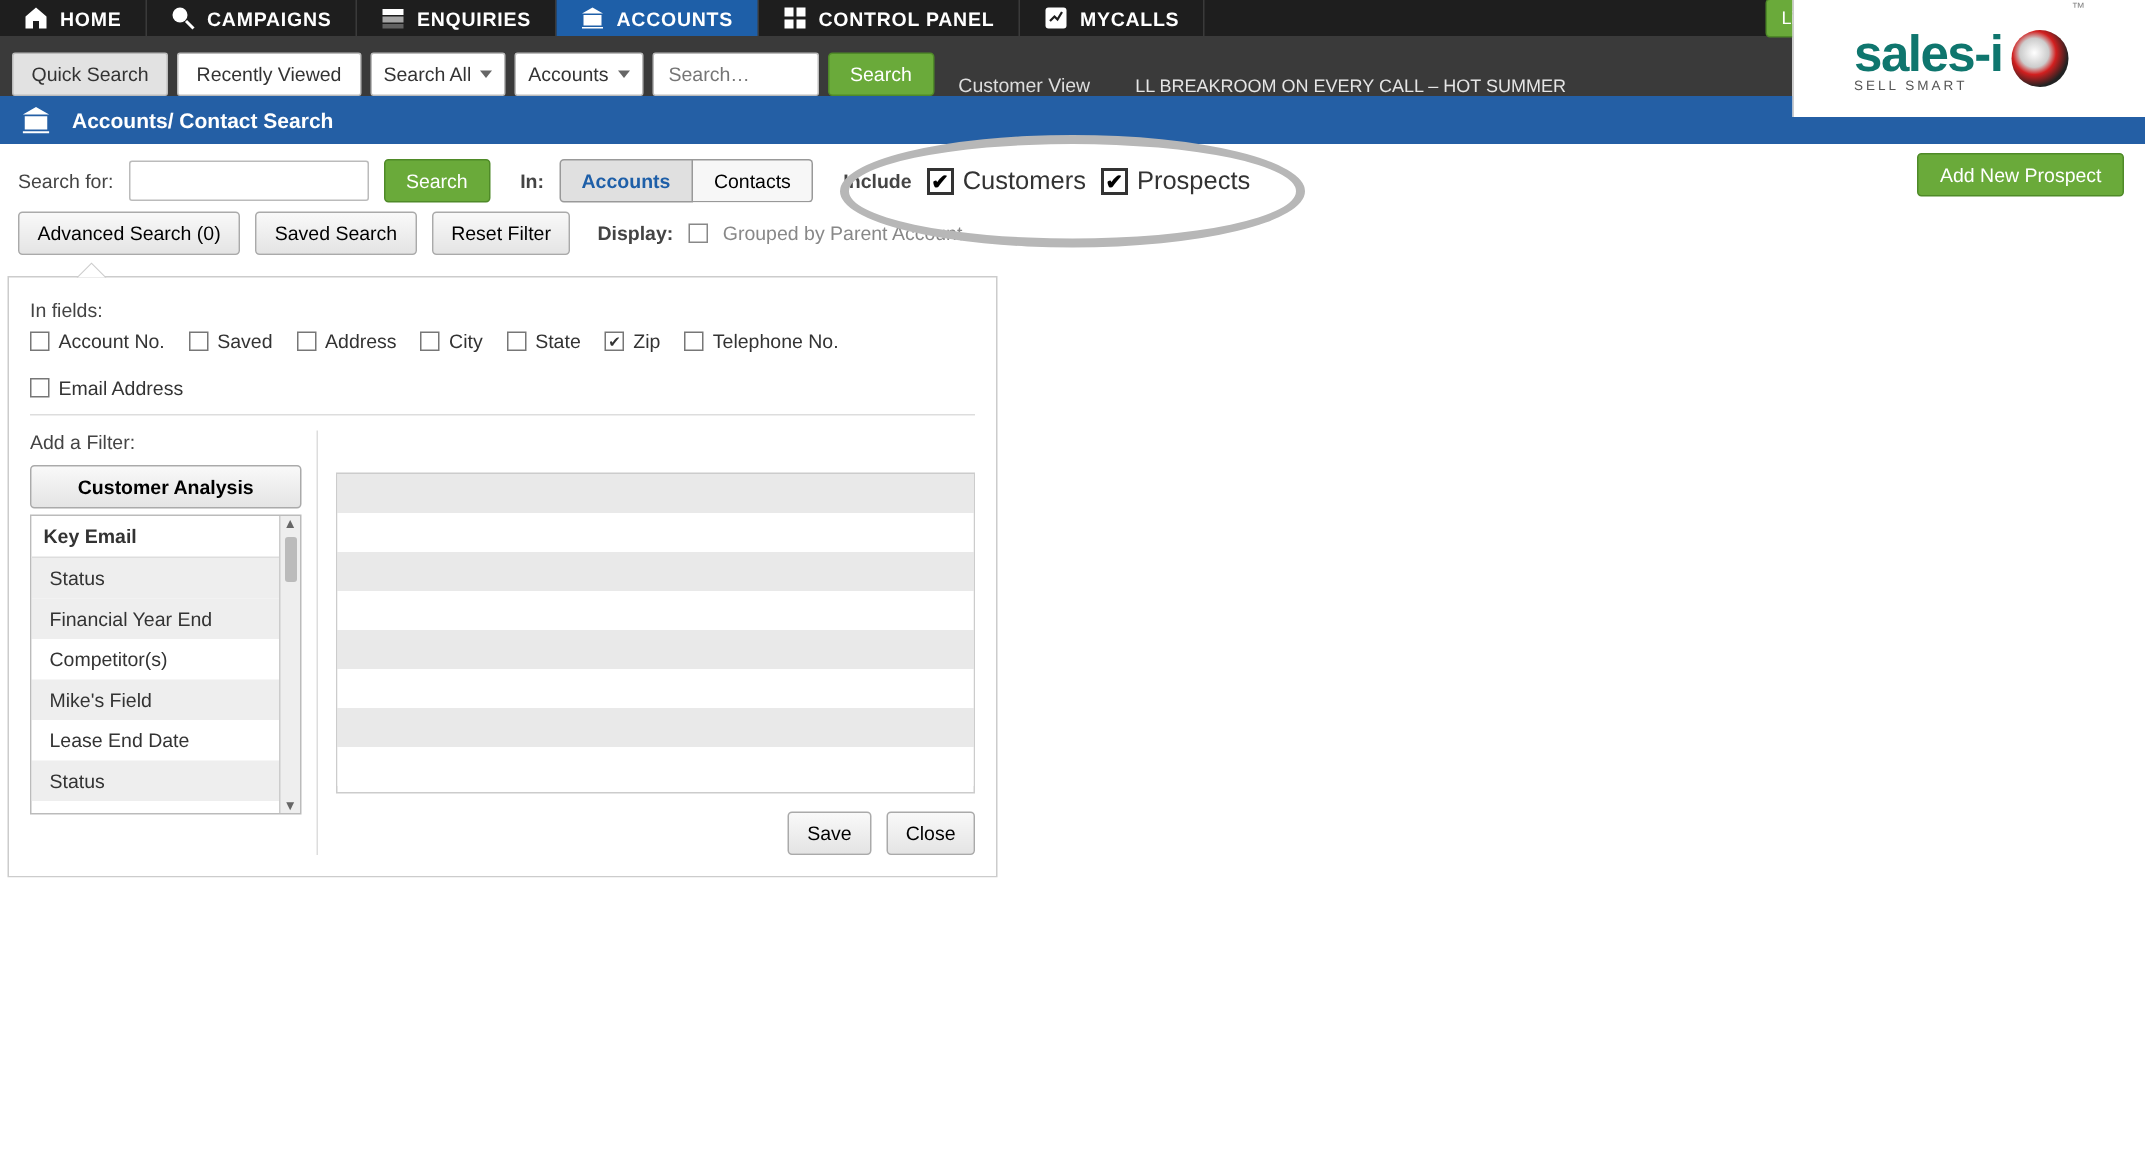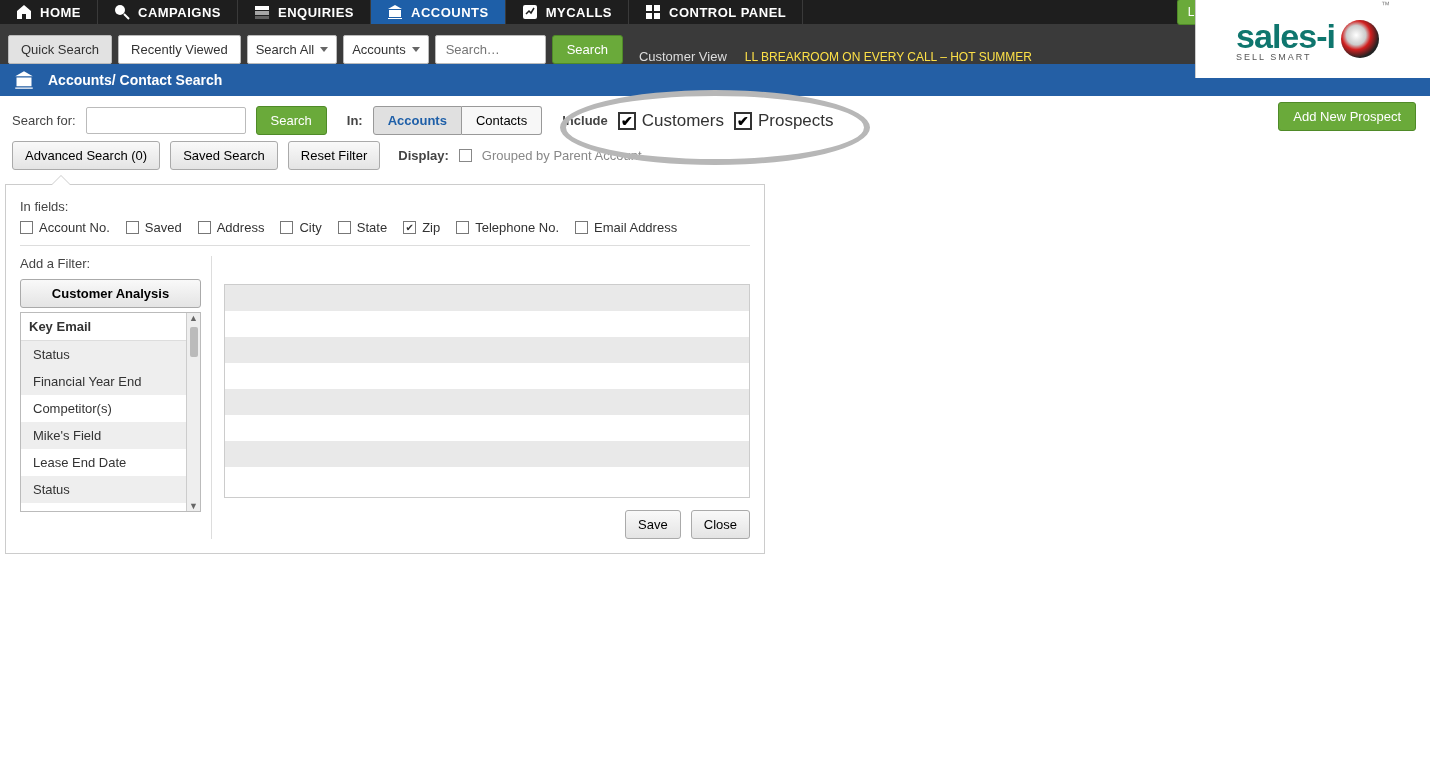--- a/index.html
+++ b/index.html
@@ -29,21 +29,21 @@
 
   
   .secondbar { background: #3a3a3a; height: 40px; display:flex; align-items:flex-end; padding:0 8px; gap:6px; width: calc(100% - 235px);}
   .tabbtn { background:#fff; border:1px solid #bbb; color:#333; font-size:13px; padding:6px 12px; border-radius:2px; cursor:pointer;}
   .tabbtn.selected { background:#e2e2e2; }
   .dropdown-btn { background:#fff; border:1px solid #bbb; padding:6px 8px; border-radius:2px; display:flex;align-items:center;gap:6px; cursor:pointer;}
   .caret { width:0;height:0;border-left:4px solid transparent;border-right:4px solid transparent;border-top:5px solid #666;}
   .search-input { background:#fff; border:1px solid #bbb; padding:6px 10px; width:111px; border-radius:2px; font-size:13px;}
   .btn-green { background:#6aaa3a; color:#fff; border:1px solid #4f8a28; padding:6px 14px; border-radius:3px; font-size:13px; cursor:pointer;}
   .link-white { color:#ddd; font-size:13px; margin-left:10px; cursor:pointer;}
-  .marquee { color:#fde047; font-size:12px; margin-left:12px; overflow:hidden; white-space:nowrap;}
+  .marquee { color:#e5e5e5; font-size:12px; margin-left:24px; overflow:hidden; white-space:nowrap;}
 
   
   .bluehead { background:#245fa5; color:#fff; height:32px; display:flex;align-items:center; padding:0 14px; gap:14px; font-size:14px; font-weight:bold;}
   .bluehead svg { fill:#fff; }
 
   
   .searchrow { padding:10px 12px 6px; display:flex; align-items:center; gap:10px; position:relative;}
   .lbl { font-size:13px; color:#444; }
   .txt-input { border:1px solid #bbb; padding:5px 6px; width:160px; border-radius:2px;}
   .seg { display:flex; }
@@ -60,21 +60,21 @@
   }
   .btn-green-right { position:absolute; right:14px; top:6px; }
 
   
   .searchrow2 { padding:0 12px 10px; display:flex; align-items:center; gap:10px;}
   .btn-grey { background:linear-gradient(#f9f9f9,#e4e4e4); border:1px solid #aaa; padding:6px 12px; border-radius:3px; font-size:13px; cursor:pointer;}
   .small-check { width:13px;height:13px;border:1px solid #888;background:#fff;display:inline-block;}
   .grey-lbl { color:#888; font-size:13px;}
 
   
-  .advpanel { margin:4px 0 0 5px; width:760px; border:1px solid #ccc; background:#fff; position:relative; padding:14px 14px 14px 14px;}
+  .advpanel { margin:4px 0 0 5px; width:660px; border:1px solid #ccc; background:#fff; position:relative; padding:14px 14px 14px 14px;}
   .advpanel::before {
     content:''; position:absolute; top:-10px; left:45px; width:0;height:0;
     border-left:10px solid transparent;border-right:10px solid transparent;border-bottom:10px solid #ccc;
   }
   .advpanel::after {
     content:''; position:absolute; top:-9px; left:46px; width:0;height:0;
     border-left:9px solid transparent;border-right:9px solid transparent;border-bottom:9px solid #fff;
   }
   .fields-row { display:flex; gap:16px; flex-wrap:wrap; padding:6px 0 10px; border-bottom:1px solid #ddd; margin-bottom:10px;}
   .field-cb { display:flex; align-items:center; gap:6px; font-size:13px;}
@@ -130,33 +130,33 @@
       <span>ENQUIRIES</span>
     </div>
     <div class="topnav-item active">
       <svg class="nav-icon" viewBox="0 0 16 16">
           <path d="M8 1L1 5h14zM2 6h12v7H2zM1 14h14v1H1z"></path>
         </svg>
       <span>ACCOUNTS</span>
     </div>
     <div class="topnav-item">
       <svg class="nav-icon" viewBox="0 0 16 16">
-          <rect x="1" y="1" width="14" height="14" rx="2"></rect>
-          <path d="M4 10l3-3 2 2 3-5" stroke="#1e1e1e" stroke-width="1.5" fill="none"></path>
-        </svg>
-      <span>MYCALLS</span>
-    </div>
-    <div class="topnav-item">
-      <svg class="nav-icon" viewBox="0 0 16 16">
           <rect x="1" y="1" width="6" height="6"></rect>
           <rect x="9" y="1" width="6" height="6"></rect>
           <rect x="1" y="9" width="6" height="6"></rect>
           <rect x="9" y="9" width="6" height="6"></rect>
         </svg>
       <span>CONTROL PANEL</span>
+    </div>
+    <div class="topnav-item">
+      <svg class="nav-icon" viewBox="0 0 16 16">
+          <rect x="1" y="1" width="14" height="14" rx="2"></rect>
+          <path d="M4 10l3-3 2 2 3-5" stroke="#1e1e1e" stroke-width="1.5" fill="none"></path>
+        </svg>
+      <span>MYCALLS</span>
     </div>
   </div>
   <div class="topnav-spacer"></div>
   <div class="topnav-right">
     <div class="live-help">
       <span>Live Help</span>
       <span class="online">Online</span>
       <span style="width:12px;height:12px;border:2px solid #c7e9a5;border-radius:50%;display:inline-flex;align-items:center;justify-content:center;font-size:9px;color:#c7e9a5;">?</span>
     </div>
     <div class="icon-btn-round">

